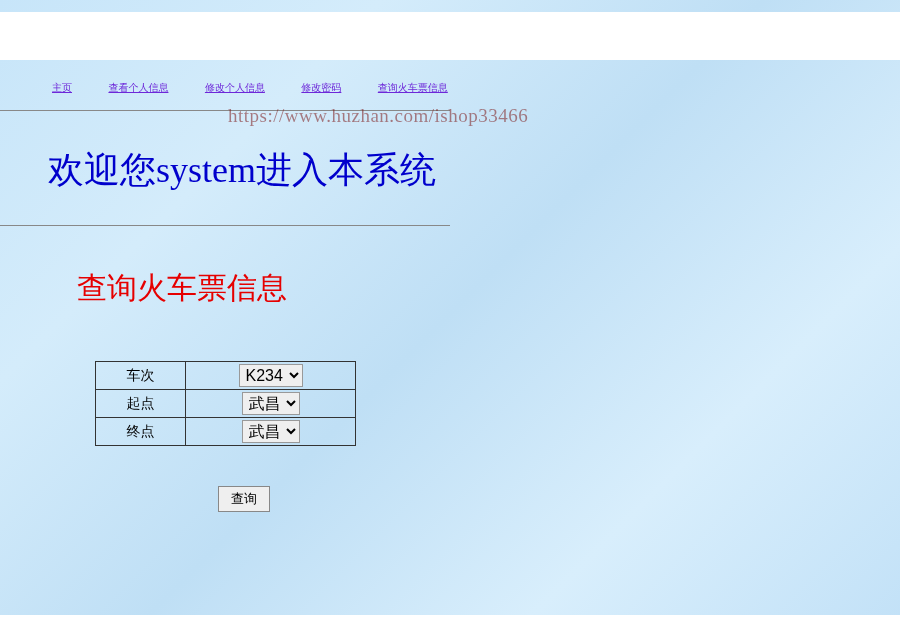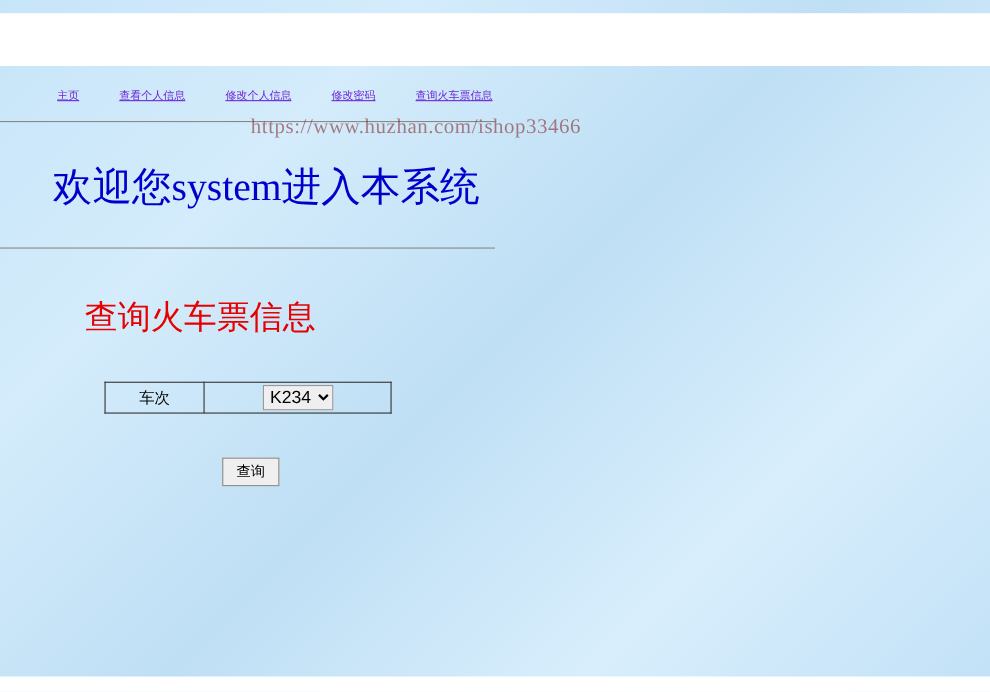--- a/index.html
+++ b/index.html
@@ -62,21 +62,21 @@
     }
     .section-title {
       color: #e60000;
       font-size: 30px;
       font-family: Liberation Mono, monospace;
       padding: 42px 0 35px 77px;
     }
     .query-table {
       border-collapse: collapse;
       margin-left: 95px;
-      margin-top: 3px;
+      margin-top: 17px;
     }
     .query-table td {
       border: 1px solid #333;
       padding: 2px 8px;
       font-size: 14px;
       text-align: center;
       background: transparent;
     }
     .label-cell {
       width: 90px;
@@ -94,20 +94,21 @@
       margin-left: 202px;
       margin-top: 40px;
     }
     .query-btn {
       padding: 3px 12px;
       font-size: 13px;
       background: #efefef;
       border: 1px solid #888;
       cursor: pointer;
       font-family: "SimSun", serif;
+      margin-left: 16px;
     }
     .bottom-white {
       position: absolute;
       bottom: 0;
       left: 0;
       width: 100%;
       height: 14px;
       background: #ffffff;
     }
   </style>
@@ -137,20 +138,36 @@
 <table class="query-table">
   <tbody>
       <tr>
     <td class="label-cell">车次</td>
     <td class="value-cell">
       <select>
         <option>K234</option>
       </select>
     </td>
   </tr>
+  <tr>
+    <td class="label-cell">起点</td>
+    <td class="value-cell">
+      <select>
+        <option>武昌</option>
+      </select>
+    </td>
+  </tr>
+  <tr>
+    <td class="label-cell">终点</td>
+    <td class="value-cell">
+      <select>
+        <option>武昌</option>
+      </select>
+    </td>
+  </tr>
 </tbody>
   </table>
 
 <div class="query-btn-wrap">
   <button class="query-btn">查询</button>
 </div>
 
 <div class="bottom-white"></div>
 
 </body></html>

